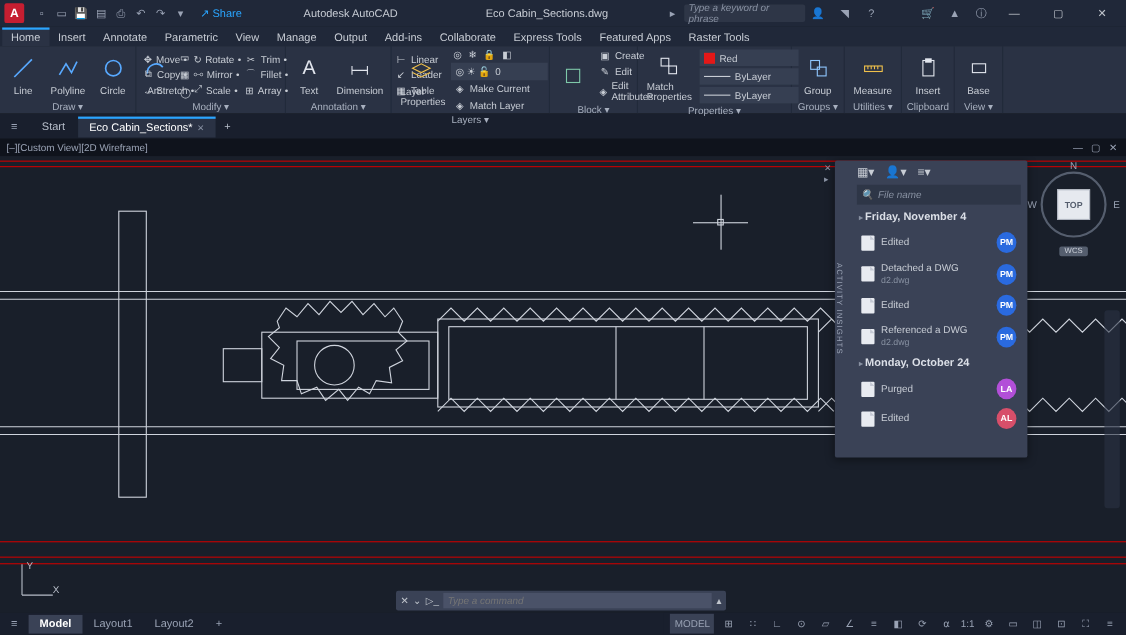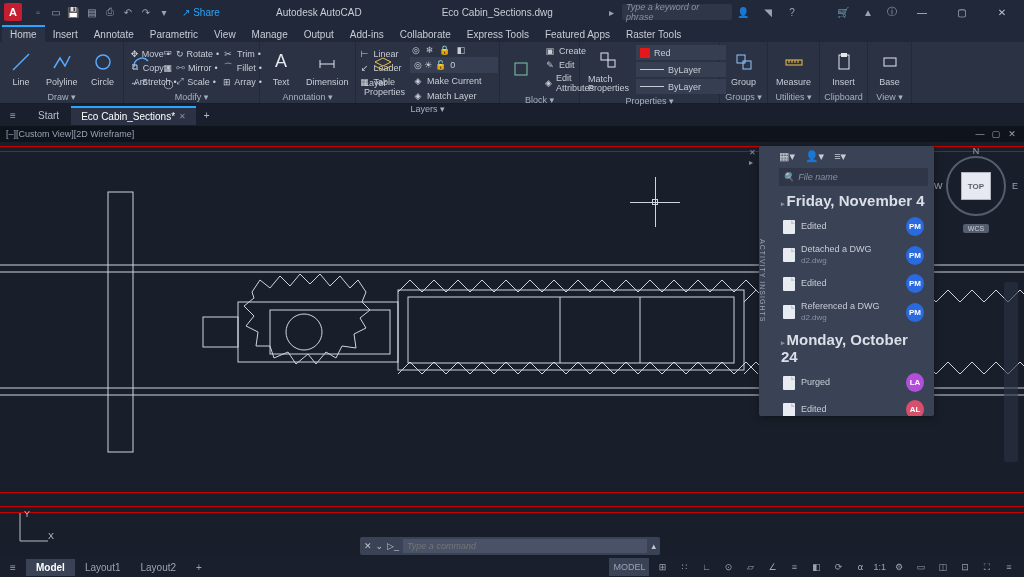--- a/index.html
+++ b/index.html
@@ -60,21 +60,21 @@
 .wcs{margin-top:8px;width:26px;background:#555e6e;color:#ccd1da;font-size:7px;border-radius:2px;padding:1px 0;margin-left:auto;margin-right:auto}
 .navbar{position:absolute;right:6px;top:140px;width:14px;height:180px;background:#2a3244;border-radius:3px;opacity:.6}
 
 .activity{position:absolute;right:90px;top:4px;width:175px;height:270px;background:#3a4256;border-radius:2px;display:flex;box-shadow:0 2px 8px rgba(0,0,0,.4)}
 .activity-side{width:14px;writing-mode:vertical-rl;text-align:center;font-size:7px;color:#9aa3b5;padding:4px 0;display:flex;align-items:flex-end;justify-content:center;letter-spacing:1px}
 .activity-main{flex:1;display:flex;flex-direction:column}
 .act-head{height:20px;display:flex;align-items:center;gap:10px;padding:0 6px;color:#c8cdd5}
 .act-head span{font-size:11px}
 .act-search{margin:2px 6px;height:18px;background:#2e3647;display:flex;align-items:center;padding:0 4px;color:#8891a2;font-size:9px;font-style:italic;gap:4px}
 .act-list{flex:1;overflow:hidden}
-.act-date{padding:4px 8px;font-size:15px;font-weight:bold;color:#dbdfe7}
+.act-date{padding:4px 8px;font-size:10px;font-weight:bold;color:#dbdfe7}
 .act-date::before{content:"▸ ";font-size:7px;color:#8891a2}
 .act-item{display:flex;align-items:center;gap:6px;padding:4px 10px;font-size:9px;color:#c8cdd5}
 .act-item .fi{width:12px;height:14px;background:#e8ebf1;border-radius:1px;position:relative}
 .act-item .fi::after{content:"";position:absolute;right:0;top:0;border-left:4px solid #c4c9d4;border-top:4px solid transparent}
 .act-item .txt{flex:1;line-height:11px}
 .act-item .sub{color:#8891a2;font-size:8px}
 .badge{width:18px;height:19px;border-radius:50%;color:#fff;font-size:8px;font-weight:bold;display:flex;align-items:center;justify-content:center}
 .b-pm{background:#2a6adf}
 .b-la{background:#b24fd8}
 .b-al{background:#d74f6a}

